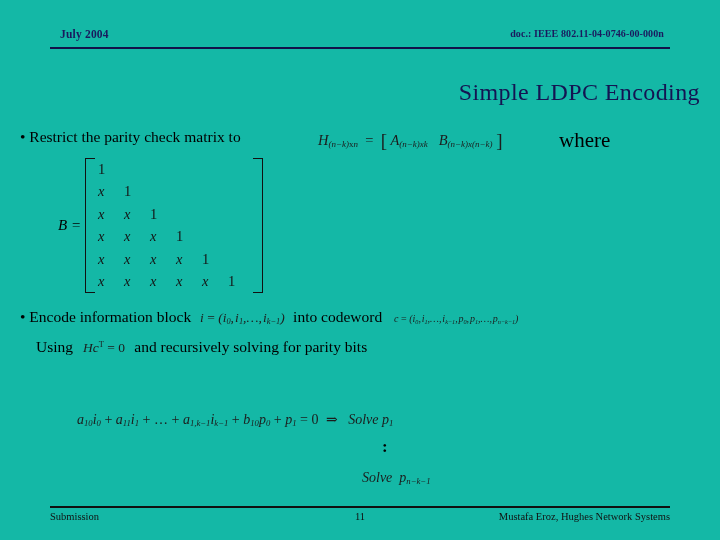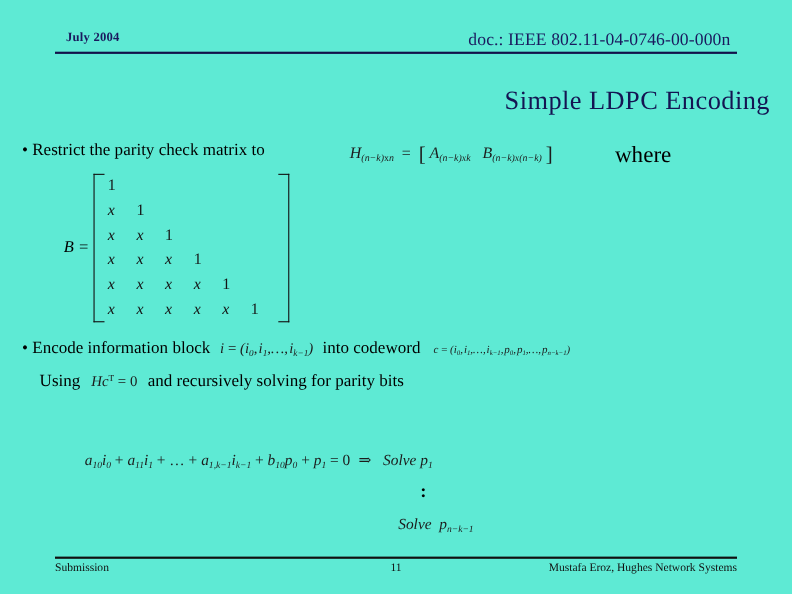--- a/index.html
+++ b/index.html
@@ -12,21 +12,21 @@
     height: 540px;
     position: relative;
     overflow: hidden;
     font-family: "Liberation Serif", "DejaVu Serif", serif;
     color: #000000;
   }
 
   .slide {
     position: absolute;
     inset: 0;
-    background: #5eead4;
+    background: #14b8a6;
   }
 
   
   .header {
     position: absolute;
     left: 50px;
     top: 28px;
     width: 620px;
     height: 22px;
   }
@@ -37,22 +37,22 @@
     font-size: 11.5px;
     font-weight: bold;
     color: #1a1a5e;
     letter-spacing: 0.2px;
     white-space: nowrap;
   }
   .header-right {
     position: absolute;
     right: 6px;
     top: 0;
-    font-size: 16px;
-    font-weight: normal;
+    font-size: 10px;
+    font-weight: bold;
     color: #1a1a5e;
     letter-spacing: 0.1px;
     white-space: nowrap;
   }
   .header-rule {
     position: absolute;
     left: 50px;
     top: 47px;
     width: 620px;
     height: 0;

